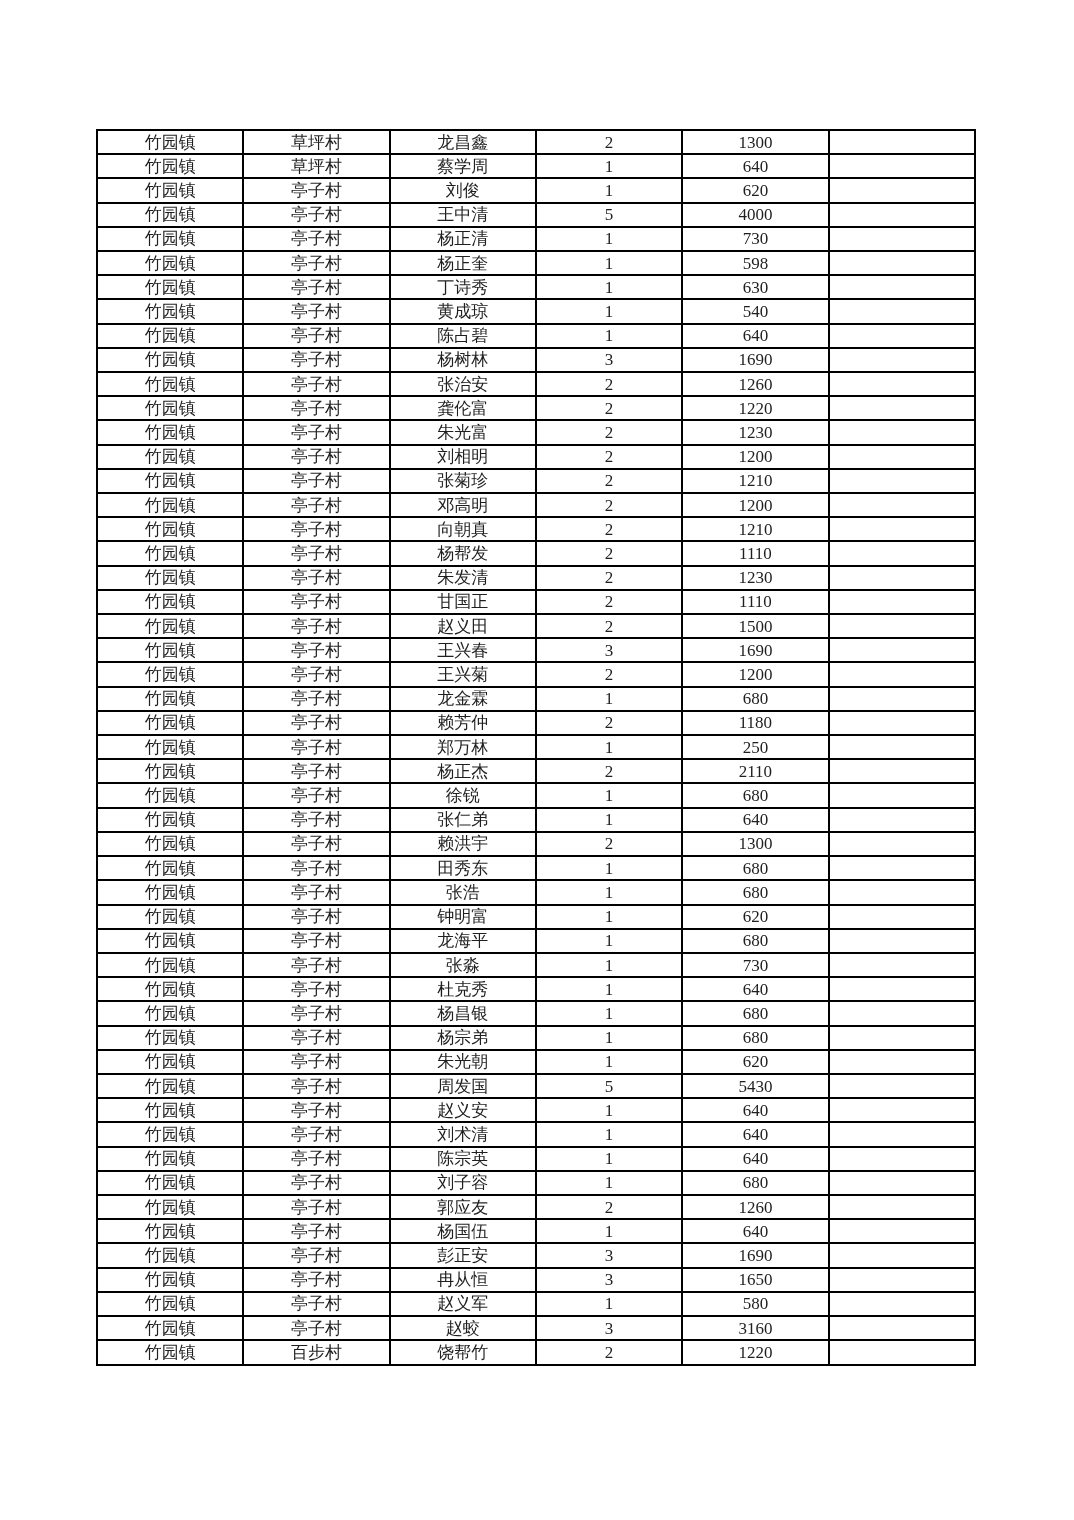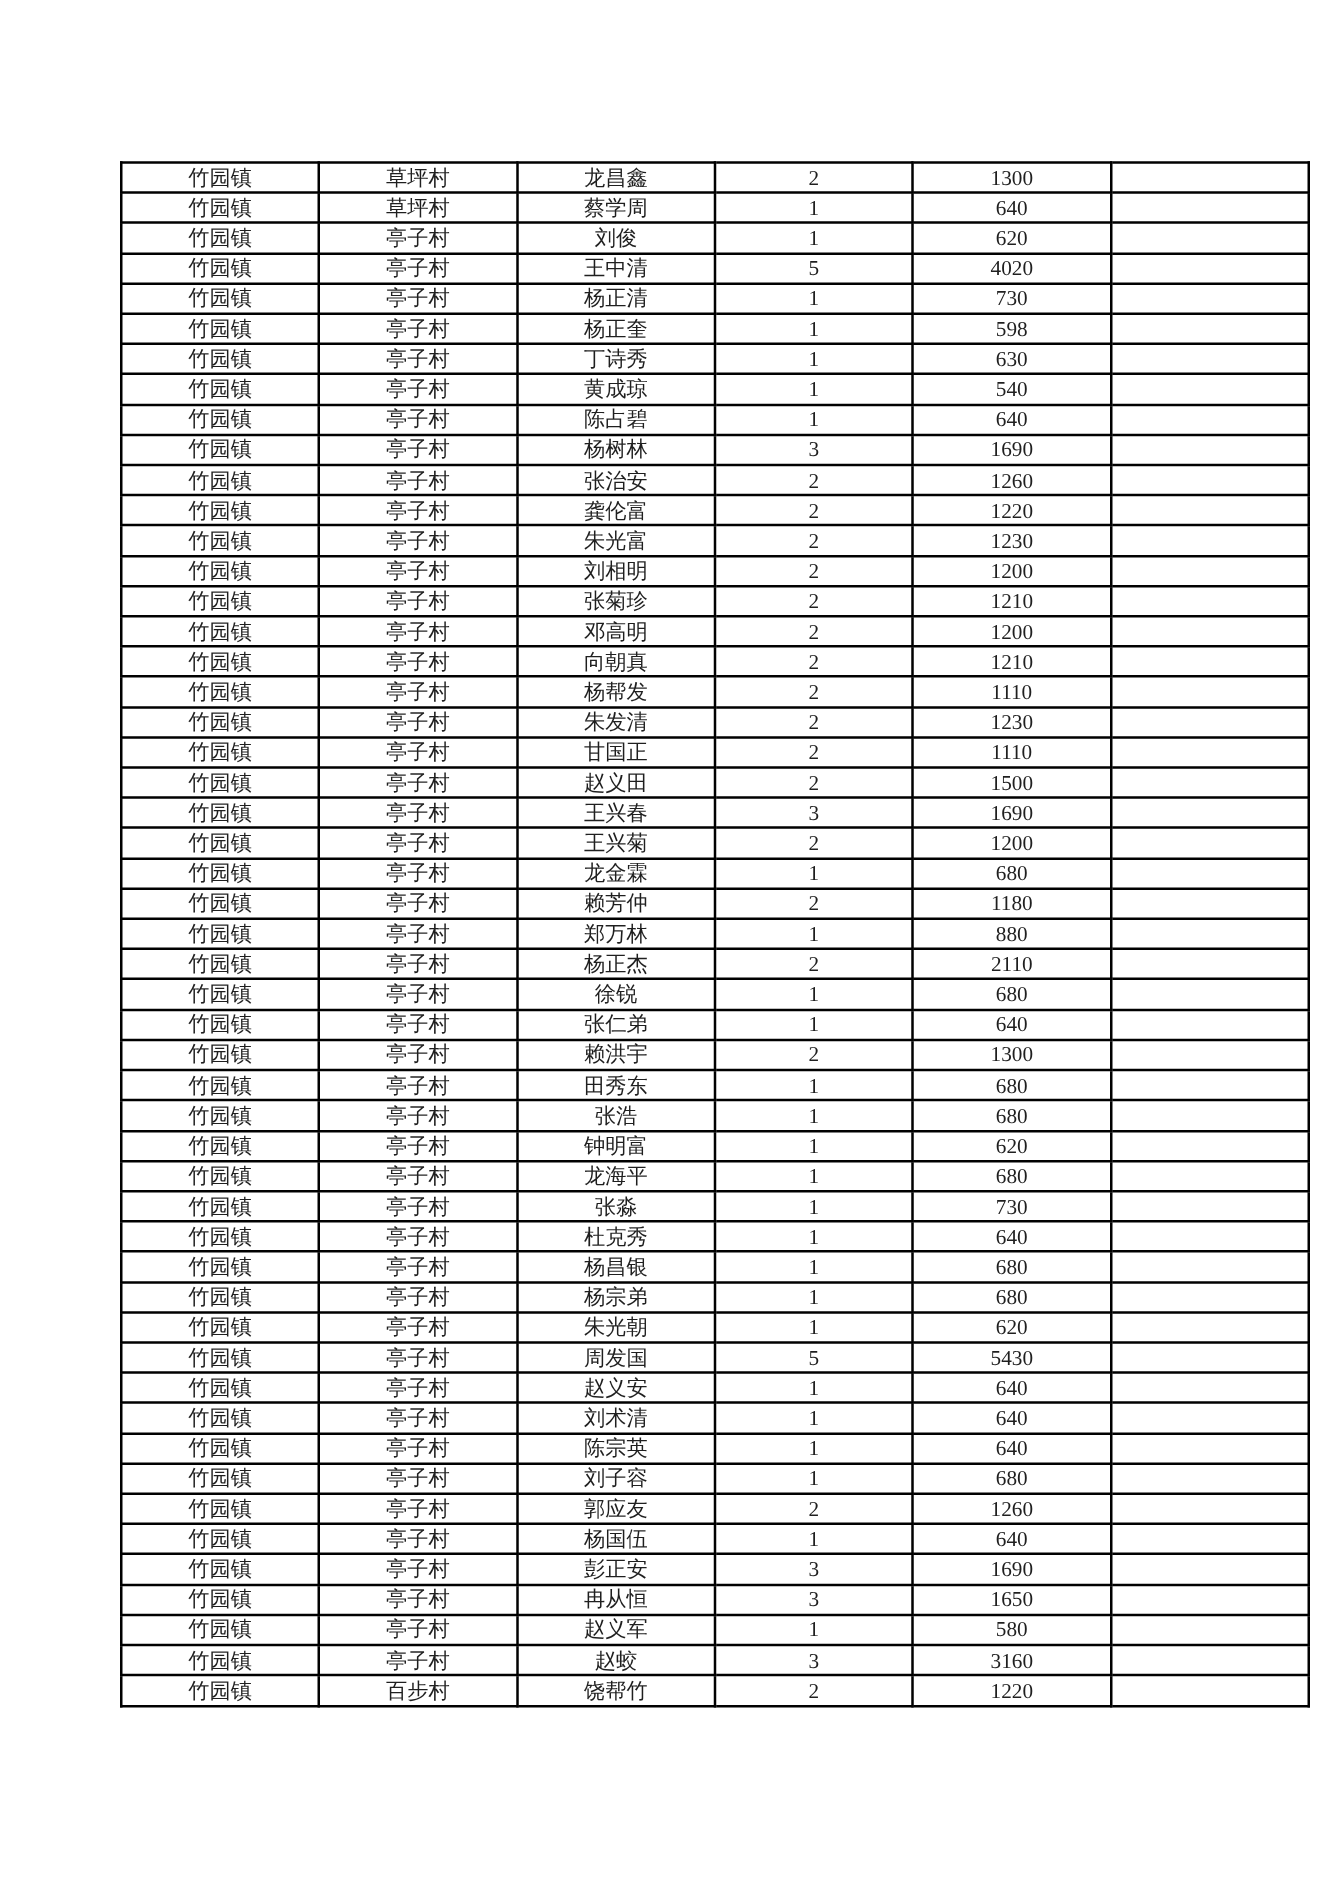--- a/index.html
+++ b/index.html
@@ -17,21 +17,21 @@
     position: absolute;
     left: 0; top: 0;
     width: 1074px;
     height: 1520px;
     background: #ffffff;
   }
   table.doc-table {
     position: absolute;
     left: 96px;
     top: 129px;
-    width: 952px;
+    width: 880px;
     height: 1237px;
     border-collapse: collapse;
     table-layout: fixed;
   }
   table.doc-table td {
     border: 2px solid #000000;
     text-align: center;
     vertical-align: middle;
     font-size: 17px;
     line-height: 1;
@@ -77,21 +77,21 @@
           <td>刘俊</td>
           <td>1</td>
           <td>620</td>
           <td></td>
         </tr>
         <tr>
           <td>竹园镇</td>
           <td>亭子村</td>
           <td>王中清</td>
           <td>5</td>
-          <td>4020</td>
+          <td>4000</td>
           <td></td>
         </tr>
         <tr>
           <td>竹园镇</td>
           <td>亭子村</td>
           <td>杨正清</td>
           <td>1</td>
           <td>730</td>
           <td></td>
         </tr>
@@ -253,21 +253,21 @@
           <td>赖芳仲</td>
           <td>2</td>
           <td>1180</td>
           <td></td>
         </tr>
         <tr>
           <td>竹园镇</td>
           <td>亭子村</td>
           <td>郑万林</td>
           <td>1</td>
-          <td>880</td>
+          <td>250</td>
           <td></td>
         </tr>
         <tr>
           <td>竹园镇</td>
           <td>亭子村</td>
           <td>杨正杰</td>
           <td>2</td>
           <td>2110</td>
           <td></td>
         </tr>

